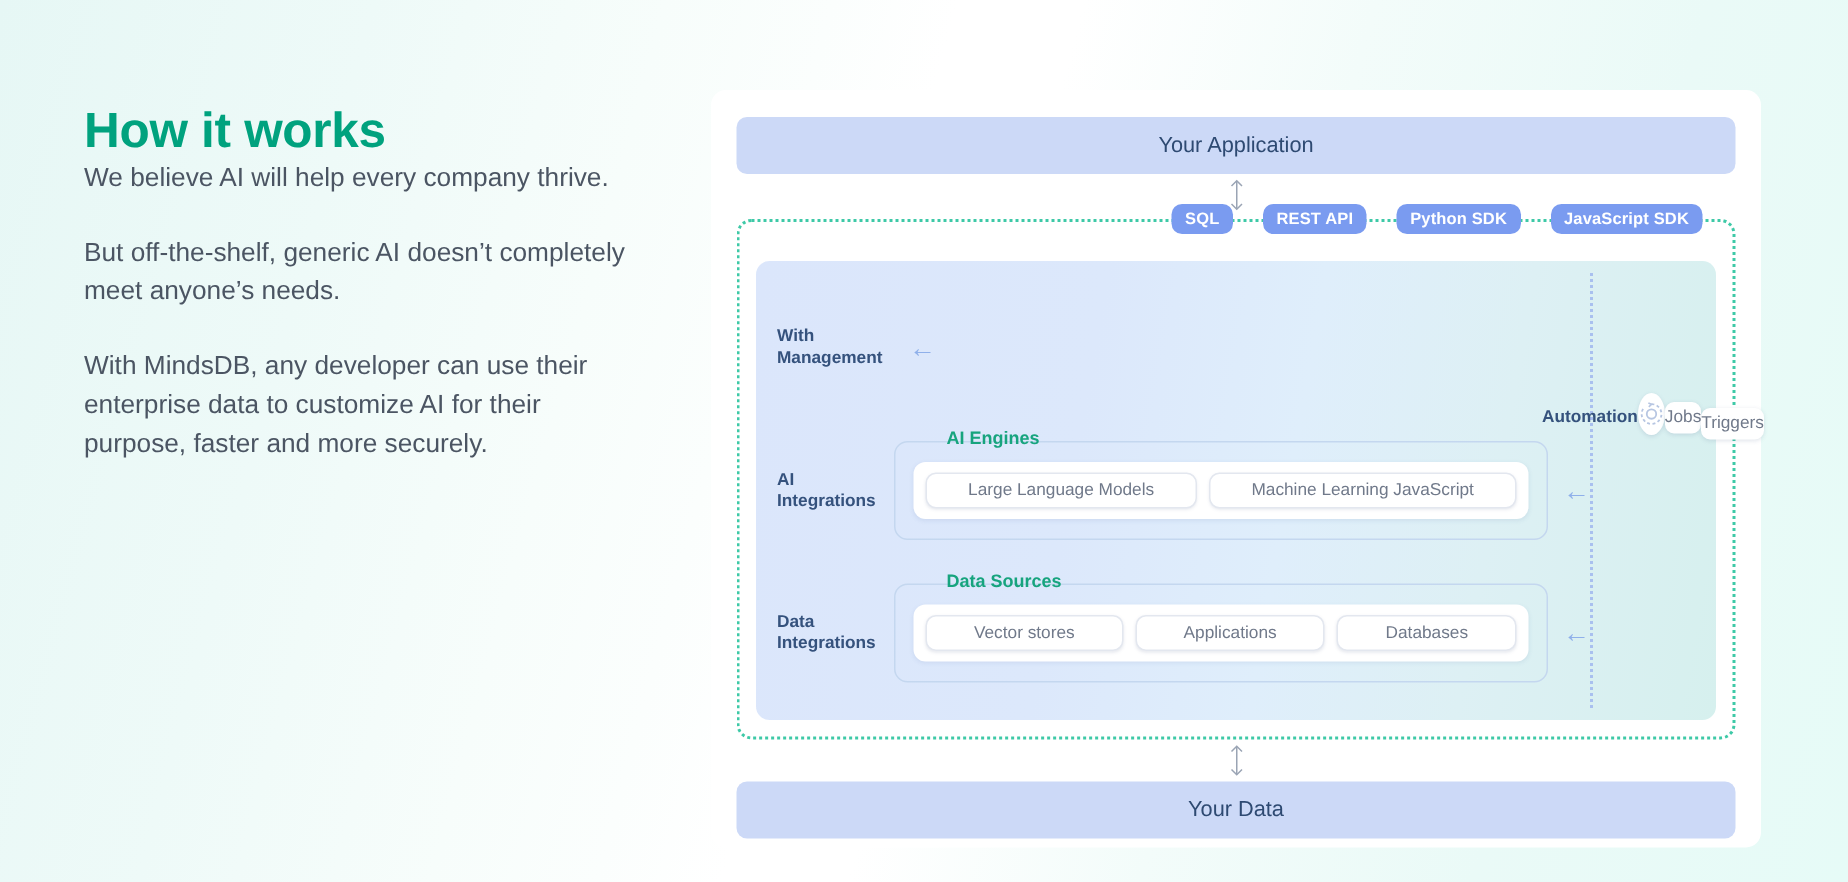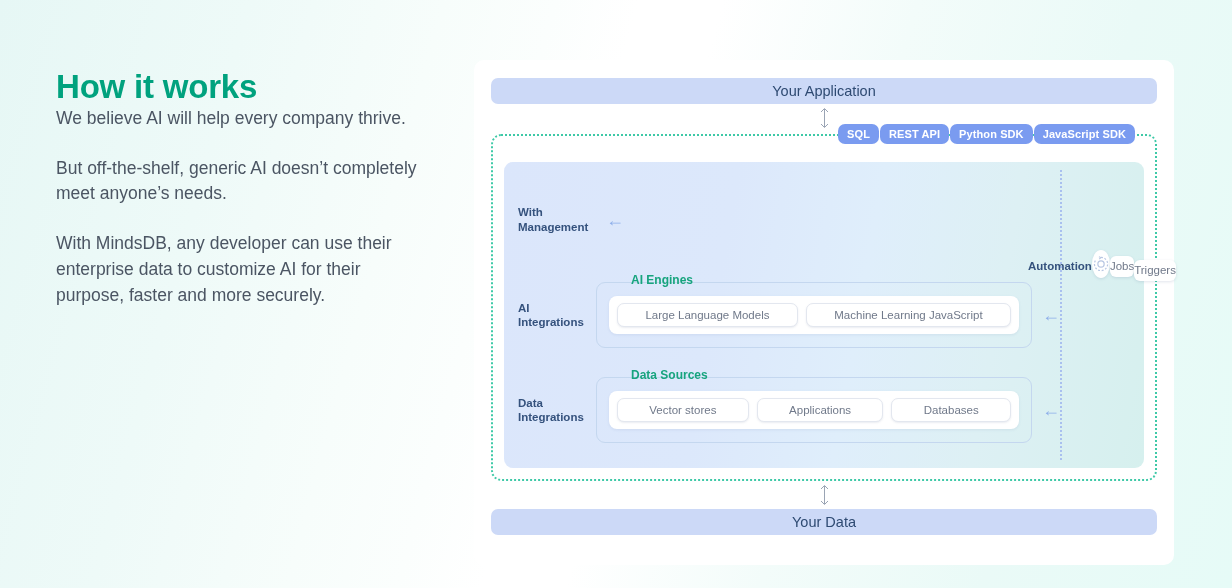--- a/index.html
+++ b/index.html
@@ -55,21 +55,21 @@
     left: 474px;
     top: 60px;
     width: 700px;
     height: 505px;
     background: #ffffff;
     border-radius: 10px;
     padding: 18px 17px 17px 17px;
   }
 
   .band {
-    height: 26px;
+    height: 38px;
     background: #ccd9f7;
     border-radius: 7px;
     display: flex;
     align-items: center;
     justify-content: center;
     color: #2e4a72;
     font-size: 14.5px;
   }
 
   .connector {
@@ -114,21 +114,21 @@
     font-size: 14.5px;
     letter-spacing: 0.2px;
   }
 
   
   .sdk-row {
     position: absolute;
     top: -12px;
     right: 20px;
     display: flex;
-    gap: 1px;
+    gap: 20px;
     z-index: 5;
     text-align: right;
   }
   .sdk-pill {
     background: #7a9bf0;
     color: #ffffff;
     font-size: 11px;
     font-weight: 700;
     border-radius: 7px;
     padding: 4px 9px;

